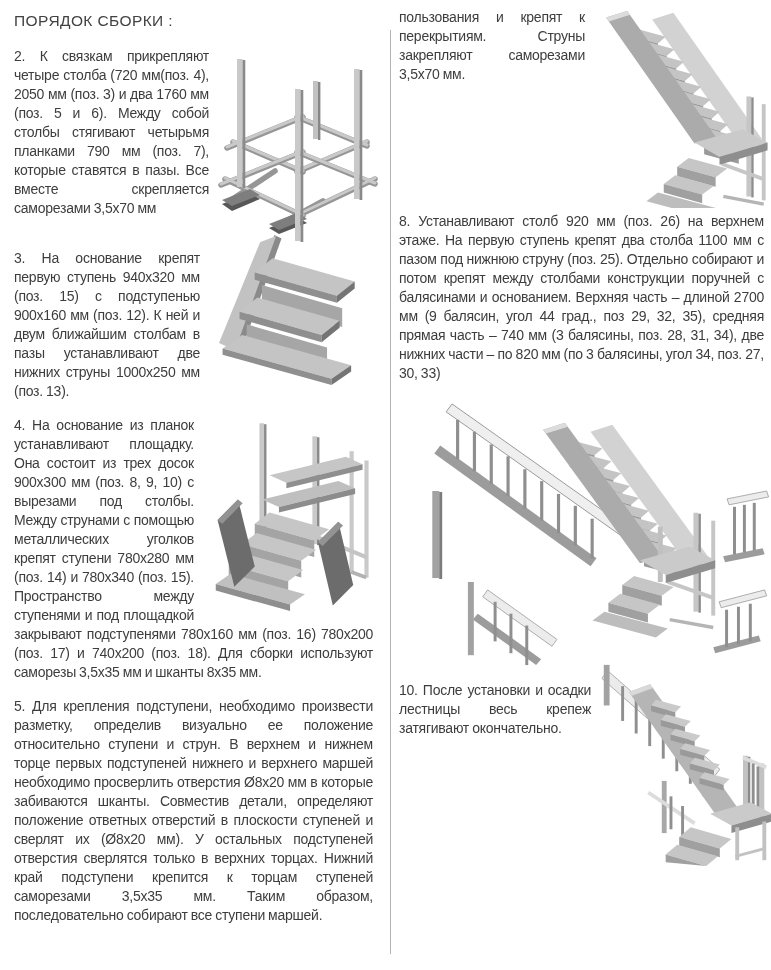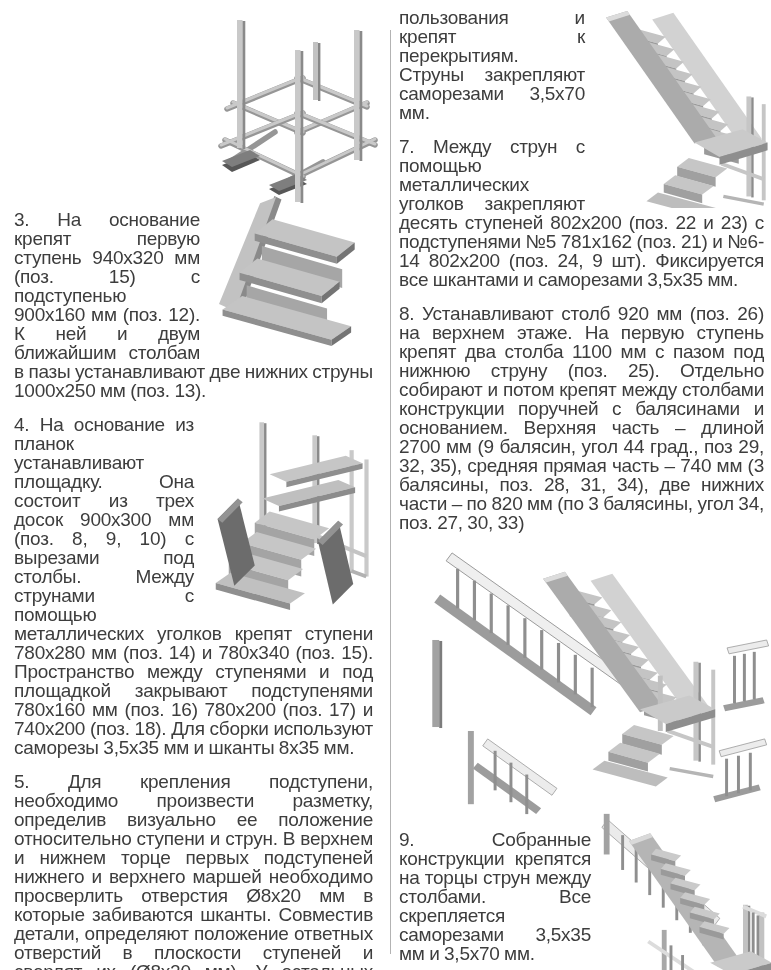--- a/index.html
+++ b/index.html
@@ -10,21 +10,21 @@
   }
   .page{display:flex;box-sizing:border-box;padding:8px 0 0 14px;}
   .col-left{width:366px;flex:0 0 366px;}
   .divider{flex:0 0 1px;width:1px;background:#b3b3b3;margin:22px 8px 0 10px;height:924px;}
   .col-right{width:372px;flex:0 0 372px;}
   h1.title{
     font-size:15.5px;font-weight:400;color:#424242;
     letter-spacing:.4px;margin:4px 0 17px 0;
   }
   p.step{
-    font-size:19px;line-height:19px;text-align:justify;
+    font-size:14px;line-height:19px;text-align:justify;
     letter-spacing:-0.25px;word-spacing:-0.5px;
     margin:0 7px 15px 0;
   }
   .flow{display:flow-root;}
   figure{margin:0;}
   .figR{float:right;margin:0 0 4px 8px;}
   .fig1{margin-top:-2px;}
   .fig2{margin-top:-14px;}
   .fig3{margin-top:-2px;}
   .fig4{margin-top:0;}
@@ -33,20 +33,21 @@
   svg{display:block;}
   .bal{fill:#8f8f8f;}
 </style>
 </head>
 <body>
 
 <div class="page">
 
   <div class="col-left">
 
+    <h1 class="title">ПОРЯДОК СБОРКИ :</h1>
 
     <div class="flow">
       <figure class="figR fig1">
         <svg width="163" height="200" viewBox="0 0 163 200">
           <g stroke="#969696" stroke-width="5.5" fill="none" stroke-linecap="round">
             <path d="M10,103 L86,72"></path>
               <path d="M80,72 L150,101"></path>
             <path d="M16,97 L86,127"></path>
               <path d="M80,127 L150,97"></path>
           </g>
@@ -77,20 +78,21 @@
           <rect x="20" y="14" width="5.5" height="128" fill="#c9c9c9"></rect>
             <rect x="25.5" y="15" width="2.8" height="128" fill="#8a8a8a"></rect>
           <rect x="137" y="24" width="5.5" height="130" fill="#c9c9c9"></rect>
             <rect x="142.5" y="25" width="2.8" height="130" fill="#8a8a8a"></rect>
           <rect x="96" y="36" width="5" height="58" fill="#c2c2c2"></rect>
             <rect x="101" y="37" width="2.4" height="58" fill="#878787"></rect>
           <rect x="78" y="44" width="5.5" height="152" fill="#c9c9c9"></rect>
             <rect x="83.5" y="45" width="2.8" height="152" fill="#8a8a8a"></rect>
         </svg>
       </figure>
+      <p class="step">2. К связкам прикрепляют четыре столба (720 мм(поз. 4), 2050 мм (поз. 3) и два 1760 мм (поз. 5 и 6). Между собой столбы стягивают четырьмя планками 790 мм (поз. 7), которые ставятся в пазы. Все вместе скрепляется саморезами 3,5х70 мм</p>
     </div>
 
     <div class="flow">
       <figure class="figR fig2">
         <svg width="172" height="150" viewBox="0 0 172 168">
           <polygon points="64,0 72,4 26,132 18,128" fill="#8a8a8a"></polygon>
           <polygon points="48,8 66,1 20,129 2,121" fill="#c2c2c2"></polygon>
           <polygon points="62,26 154,52 134,68 42,42" fill="#c4c4c4"></polygon>
           <polygon points="42,42 134,68 134,76 42,50" fill="#8f8f8f"></polygon>
           <polygon points="154,52 134,68 134,76 154,60" fill="#747474"></polygon>
@@ -183,21 +185,20 @@
           <polygon points="102,140 152,126 178,140 128,155" fill="#cacaca"></polygon>
           <polygon points="128,155 178,140 178,148 128,163" fill="#8e8e8e"></polygon>
           <polygon points="96,156 136,167 124,176 84,165" fill="#c6c6c6"></polygon>
           <polygon points="84,165 124,176 124,186 84,175" fill="#a0a0a0"></polygon>
           <polygon points="82,174 122,185 110,194 70,183" fill="#c6c6c6"></polygon>
           <polygon points="70,183 110,194 110,203 70,192" fill="#a0a0a0"></polygon>
           <polygon points="64,192 128,209 116,218 52,201" fill="#bdbdbd"></polygon>
         </svg>
       </figure>
       <p class="step">пользования и крепят к перекрытиям. Струны закрепляют саморезами 3,5х70 мм.</p>
-      <p class="step">7. Между струн с помощью металлических уголков закрепляют десять ступеней 802х200 (поз. 22 и 23) с подступенями №5 781х162 (поз. 21) и №6-14 802х200 (поз. 24, 9 шт). Фиксируется все шкантами и саморезами 3,5х35 мм.</p>
     </div>
 
     <p class="step">8. Устанавливают столб 920 мм (поз. 26) на верхнем этаже. На первую ступень крепят два столба 1100 мм с пазом под нижнюю струну (поз. 25). Отдельно собирают и потом крепят между столбами конструкции поручней с балясинами и основанием. Верхняя часть – длиной 2700 мм (9 балясин, угол 44 град., поз 29, 32, 35), средняя прямая часть – 740 мм (3 балясины, поз. 28, 31, 34), две нижних части – по 820 мм (по 3 балясины, угол 34, поз. 27, 30, 33)</p>
 
     <div class="fig5wrap">
       <figure>
         <svg width="345" height="275" viewBox="0 0 348 278">
           <polygon points="28,6 206,132 200,140 22,14" fill="#efefef" stroke="#9a9a9a" stroke-width="1"></polygon>
           <polygon points="16,48 174,162 168,170 10,56" fill="#9c9c9c"></polygon>
           <g class="bal">
@@ -325,18 +326,17 @@
           <polygon points="134,170 176,158 176,166 134,178" fill="#8e8e8e"></polygon>
           <rect x="138" y="172" width="4" height="34" fill="#c2c2c2"></rect>
           <rect x="166" y="166" width="4" height="40" fill="#c2c2c2"></rect>
           <path d="M138,202 L168,194" stroke="#c2c2c2" stroke-width="3" fill="none"></path>
           <polygon points="92,172 134,184 122,194 80,182" fill="#c6c6c6"></polygon>
           <polygon points="80,182 122,194 122,203 80,191" fill="#a0a0a0"></polygon>
           <polygon points="78,190 120,202 108,212 66,200" fill="#c6c6c6"></polygon>
           <polygon points="66,200 108,212 108,212 66,208" fill="#a0a0a0"></polygon>
         </svg>
       </figure>
-      <p class="step">9. Собранные конструкции крепятся на торцы струн между столбами. Все скрепляется саморезами 3,5х35 мм и 3,5х70 мм.</p>
       <p class="step">10. После установки и осадки лестницы весь крепеж затягивают окончательно.</p>
     </div>
 
   </div>
 </div>
 
 </body></html>

